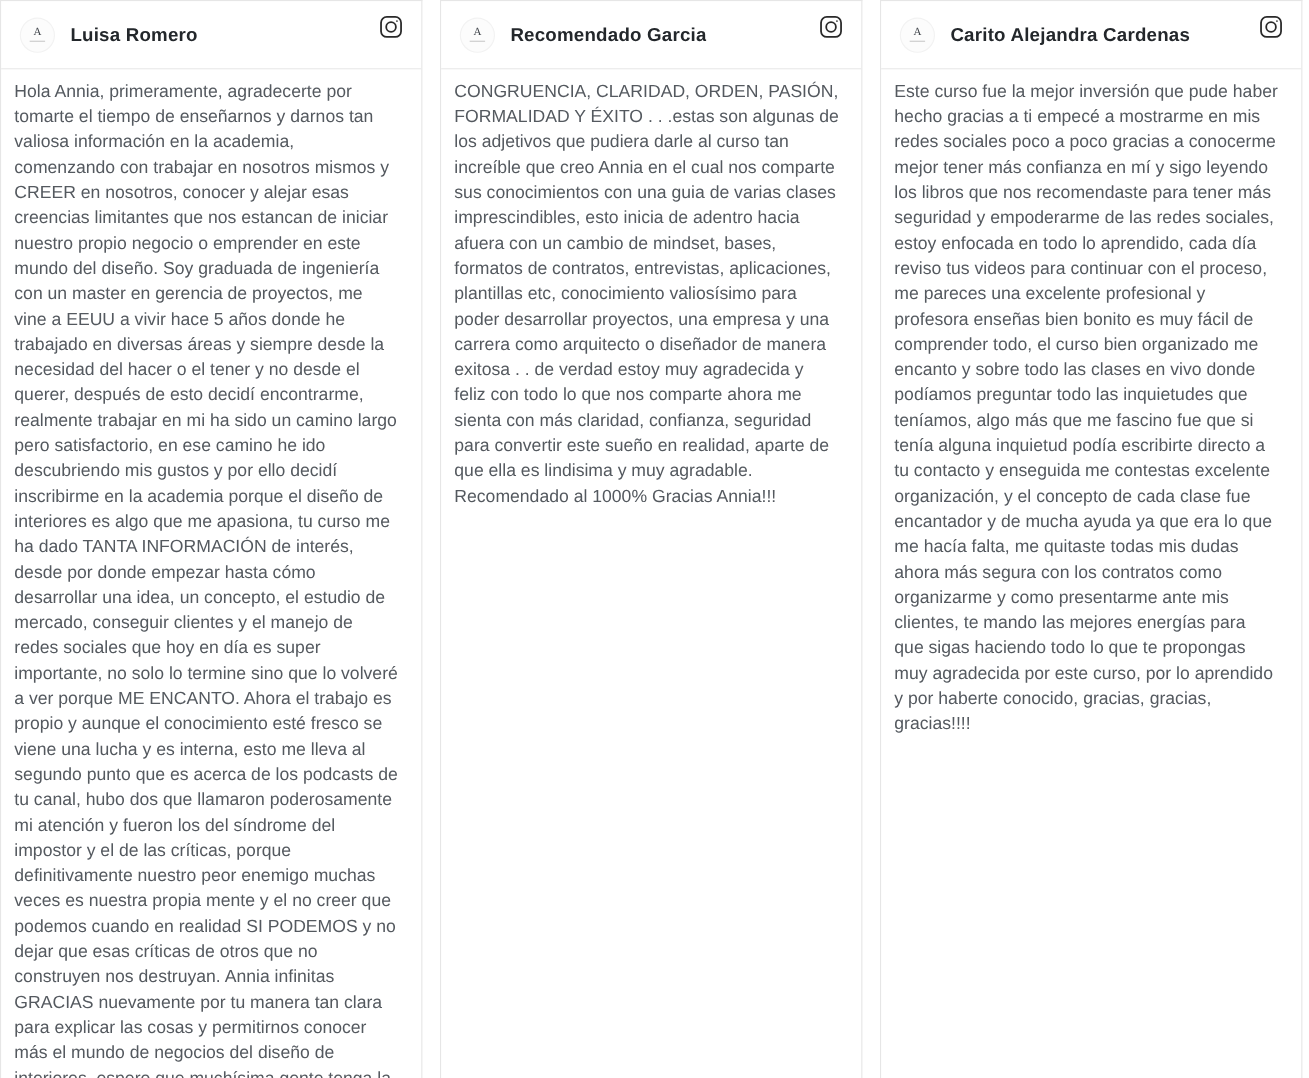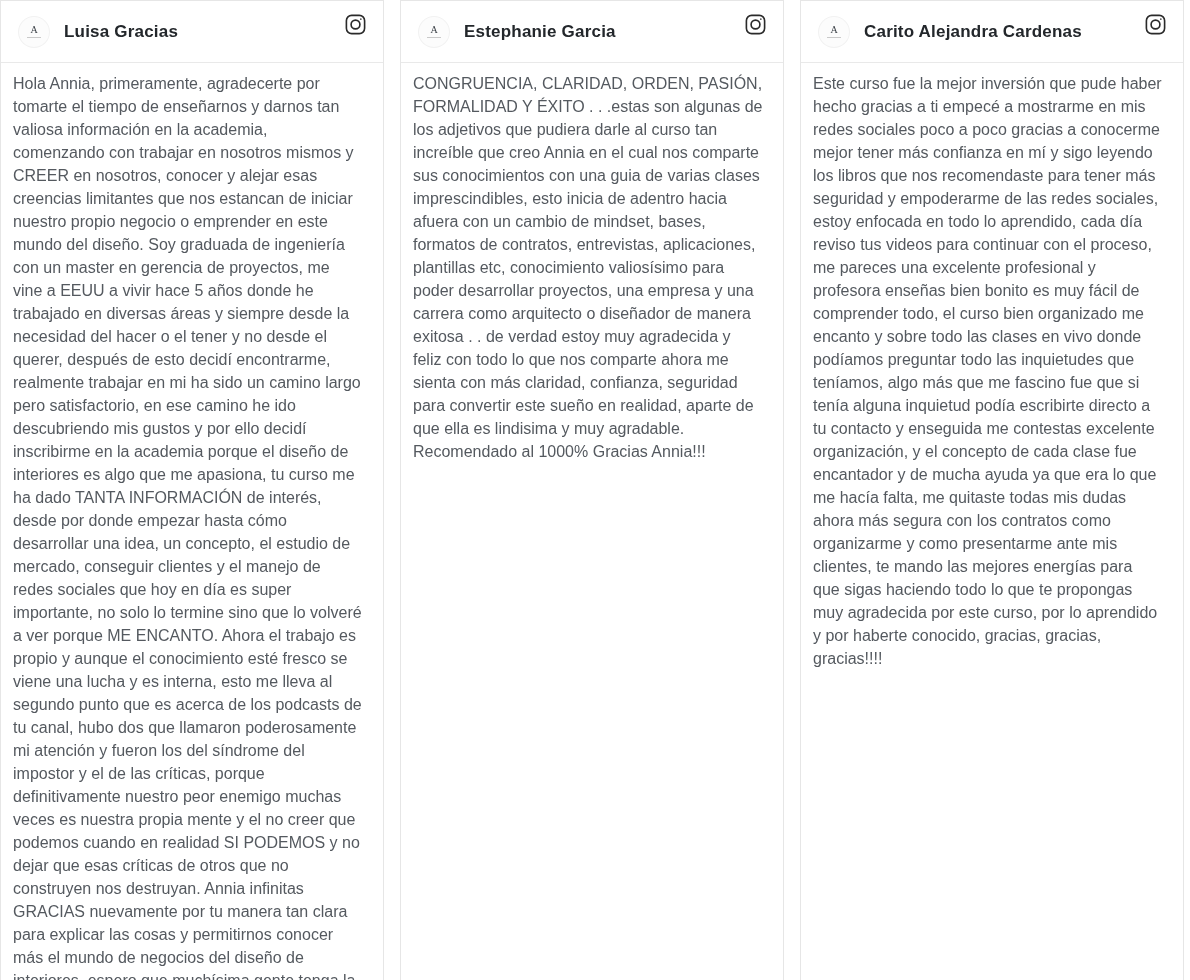--- a/index.html
+++ b/index.html
@@ -86,39 +86,39 @@
 <body>
 
 <div class="cards-row">
 
   <div class="card">
     <div class="card-header">
       <div class="avatar">
         <span class="monogram">A</span>
         <span class="monogram-rule"></span>
       </div>
-      <div class="reviewer-name">Luisa Gracias</div>
+      <div class="reviewer-name">Luisa Romero</div>
       <span class="ig-link">
         <svg width="23" height="23" viewBox="0 0 24 24" fill="none" stroke="#2a2a2a" stroke-width="1.7" stroke-linecap="round">
           <rect x="2.5" y="2.5" width="19" height="19" rx="5.5"></rect>
           <circle cx="12" cy="12" r="4.6"></circle>
           <circle cx="17.6" cy="6.4" r="0.8" fill="#2a2a2a" stroke="none"></circle>
         </svg>
       </span>
     </div>
     <div class="card-body">Hola Annia, primeramente, agradecerte por tomarte el tiempo de enseñarnos y darnos tan valiosa información en la academia, comenzando con trabajar en nosotros mismos y CREER en nosotros, conocer y alejar esas creencias limitantes que nos estancan de iniciar nuestro propio negocio o emprender en este mundo del diseño. Soy graduada de ingeniería con un master en gerencia de proyectos, me vine a EEUU a vivir hace 5 años donde he trabajado en diversas áreas y siempre desde la necesidad del hacer o el tener y no desde el querer, después de esto decidí encontrarme, realmente trabajar en mi ha sido un camino largo pero satisfactorio, en ese camino he ido descubriendo mis gustos y por ello decidí inscribirme en la academia porque el diseño de interiores es algo que me apasiona, tu curso me ha dado TANTA INFORMACIÓN de interés, desde por donde empezar hasta cómo desarrollar una idea, un concepto, el estudio de mercado, conseguir clientes y el manejo de redes sociales que hoy en día es super importante, no solo lo termine sino que lo volveré a ver porque ME ENCANTO. Ahora el trabajo es propio y aunque el conocimiento esté fresco se viene una lucha y es interna, esto me lleva al segundo punto que es acerca de los podcasts de tu canal, hubo dos que llamaron poderosamente mi atención y fueron los del síndrome del impostor y el de las críticas, porque definitivamente nuestro peor enemigo muchas veces es nuestra propia mente y el no creer que podemos cuando en realidad SI PODEMOS y no dejar que esas críticas de otros que no construyen nos destruyan. Annia infinitas GRACIAS nuevamente por tu manera tan clara para explicar las cosas y permitirnos conocer más el mundo de negocios del diseño de interiores, espero que muchísima gente tenga la oportunidad de encontrar este bonito proyecto de mi parte lo recomendare al 100%.</div>
   </div>
 
   <div class="card">
     <div class="card-header">
       <div class="avatar">
         <span class="monogram">A</span>
         <span class="monogram-rule"></span>
       </div>
-      <div class="reviewer-name">Estephanie Garcia</div>
+      <div class="reviewer-name">Recomendado Garcia</div>
       <span class="ig-link">
         <svg width="23" height="23" viewBox="0 0 24 24" fill="none" stroke="#2a2a2a" stroke-width="1.7" stroke-linecap="round">
           <rect x="2.5" y="2.5" width="19" height="19" rx="5.5"></rect>
           <circle cx="12" cy="12" r="4.6"></circle>
           <circle cx="17.6" cy="6.4" r="0.8" fill="#2a2a2a" stroke="none"></circle>
         </svg>
       </span>
     </div>
     <div class="card-body">CONGRUENCIA, CLARIDAD, ORDEN, PASIÓN, FORMALIDAD Y ÉXITO . . .estas son algunas de los adjetivos que pudiera darle al curso tan increíble que creo Annia en el cual nos comparte sus conocimientos con una guia de varias clases imprescindibles, esto inicia de adentro hacia afuera con un cambio de mindset, bases, formatos de contratos, entrevistas, aplicaciones, plantillas etc, conocimiento valiosísimo para poder desarrollar proyectos, una empresa y una carrera como arquitecto o diseñador de manera exitosa . . de verdad estoy muy agradecida y feliz con todo lo que nos comparte ahora me sienta con más claridad, confianza, seguridad para convertir este sueño en realidad, aparte de que ella es lindisima y muy agradable. Recomendado al 1000% Gracias Annia!!!</div>
   </div>

